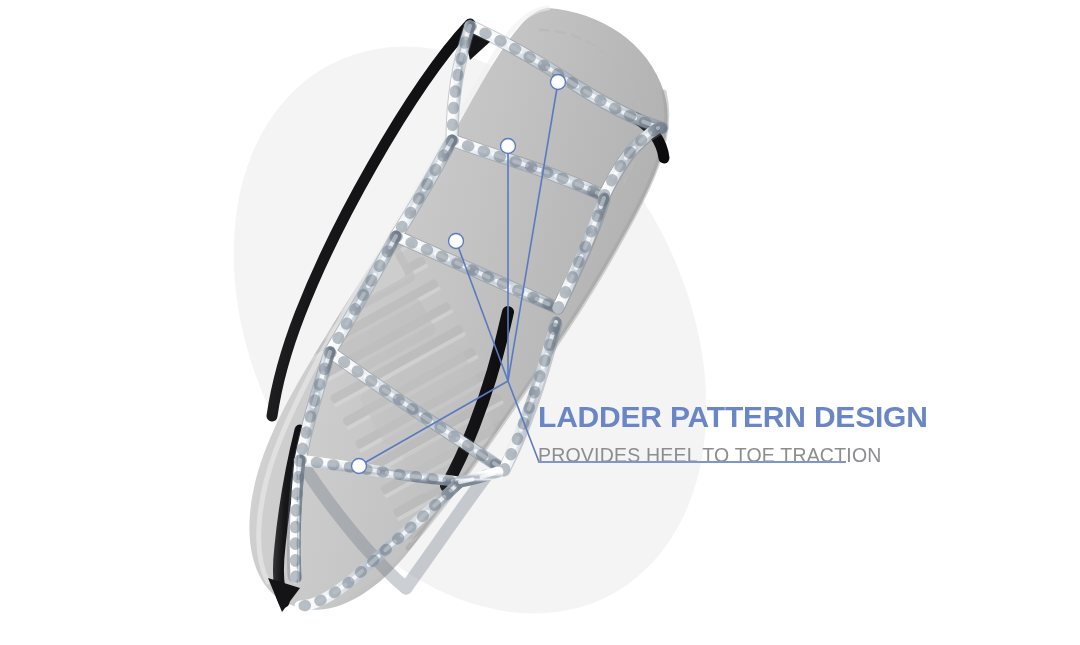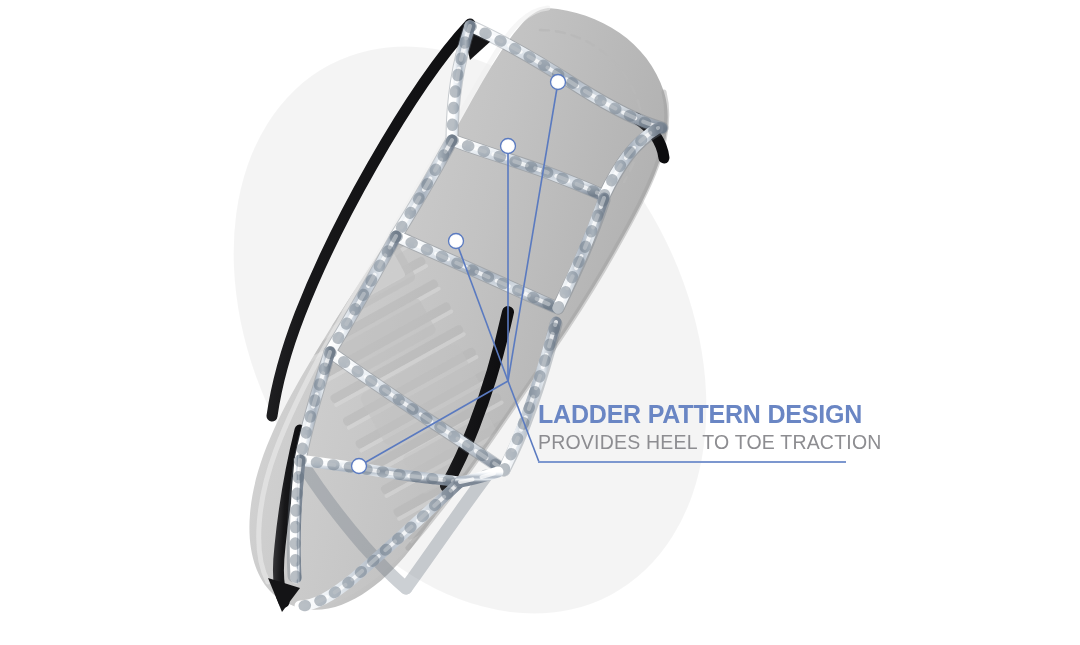--- a/index.html
+++ b/index.html
@@ -22,35 +22,35 @@
     height: 645px;
   }
   
   #callout {
     position: absolute;
     left: 538px;
     top: 401px;
     width: 320px;
   }
   #callout-title {
-    font-size: 25px;
+    font-size: 30px;
     font-weight: bold;
     letter-spacing: -0.2px;
     color: #6a86c4;
     line-height: 1.08;
     white-space: nowrap;
     text-align: center;
   }
   #callout-sub {
     font-size: 19.5px;
     font-weight: normal;
     letter-spacing: 0.2px;
     color: #8d8d91;
     line-height: 1.12;
-    margin-top: 4px;
+    margin-top: 12px;
     white-space: nowrap;
     text-align: center;
   }
   #callout-rule {
     position: absolute;
     left: 538px;
     top: 461px;
     width: 308px;
     height: 2px;
     background: #7c97cf;

